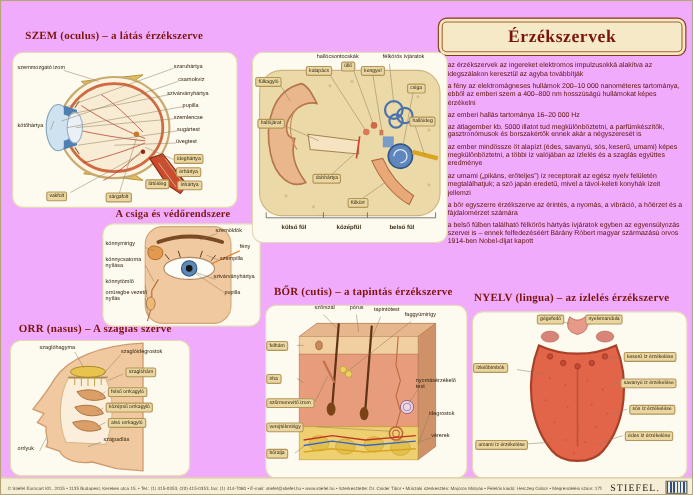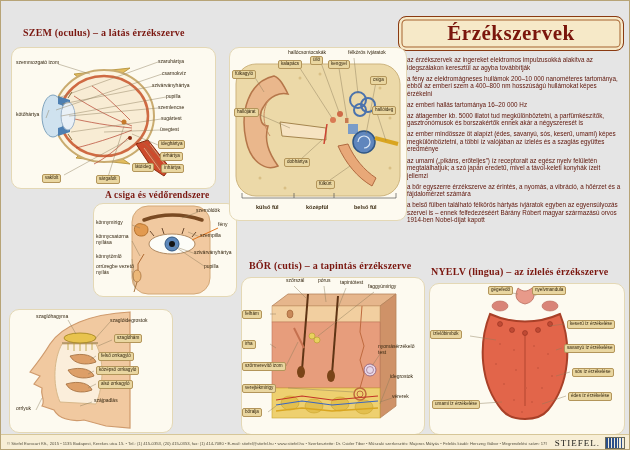--- a/index.html
+++ b/index.html
@@ -1,31 +1,31 @@
 <!DOCTYPE html>
 <html><head>
 <meta charset="utf-8">
 <style>
   html,body{margin:0;padding:0;background:#8a8a84;}
-  .poster{position:relative;width:630px;height:450px;margin:0 auto;background:#e5e5e5;
+  .poster{position:relative;width:630px;height:450px;margin:0 auto;background:#f0abfc;
           font-family:"Liberation Sans",sans-serif;overflow:hidden;border:1px solid #b7a477;box-sizing:border-box;}
   .panel{position:absolute;background:#fdfaf0;border:1px solid #e4d8b5;border-radius:10px;}
   .panel svg{position:absolute;left:0;top:0;}
   .sec-title{position:absolute;font-family:"Liberation Serif",serif;font-weight:bold;color:#7a160f;
              font-size:10px;white-space:nowrap;letter-spacing:.2px;}
   .sec-title.small{font-size:9.5px;}
   .lbl{position:absolute;font-size:5px;color:#33250f;line-height:1.1;white-space:nowrap;}
   .lbl.wrap{white-space:normal;width:38px;}
   .chip{position:absolute;font-size:4.6px;color:#33250f;background:#e9d6a0;border:1px solid #b3955a;
         border-radius:2px;padding:0 2px;line-height:1.5;white-space:nowrap;}
   .region{position:absolute;font-size:5.5px;font-weight:bold;color:#3a2a10;white-space:nowrap;}
   .main-title{position:absolute;left:397px;top:15px;width:224px;height:33px;display:flex;align-items:center;
               justify-content:center;border:1.5px solid #8a3a12;border-radius:8px;background:#f6e9c8;
               box-shadow:inset 0 0 0 2.5px #f6e9c8, inset 0 0 0 3.5px #a5622f;}
-  .main-title h1{margin:12px;font-family:"Liberation Serif",serif;font-size:21px;color:#7a150c;letter-spacing:.5px;}
+  .main-title h1{margin:12px;font-family:"Liberation Serif",serif;font-size:16px;color:#7a150c;letter-spacing:.5px;}
   .facts{position:absolute;left:399px;top:55px;width:222px;}
   .fact{display:flex;gap:3px;margin-bottom:3.5px;color:#5e1408;font-size:6.3px;line-height:1.2;text-align:left;}
   .fact .arrow{flex:0 0 auto;width:0;height:0;border-left:4px solid #e1761f;
                border-top:3px solid transparent;border-bottom:3px solid transparent;margin-top:1.5px;}
   .footer{position:absolute;left:0;top:433px;width:630px;height:17px;background:#f7eed6;border-top:1px solid #d6c698;
           display:flex;align-items:center;box-sizing:border-box;padding:0 6px;}
   .footer .info{font-size:4.2px;color:#55503f;white-space:nowrap;overflow:hidden;flex:1 1 auto;}
   .brand{font-family:"Liberation Serif",serif;font-weight:normal;font-size:9px;color:#23221e;
          letter-spacing:1px;margin:0 5px 0 8px;flex:0 0 auto;}
   .logo-bars{width:18px;height:10px;flex:0 0 auto;
@@ -45,20 +45,21 @@
   #t-skin{left:248px;top:259px;}
   #t-tongue{left:430px;top:265px;}
 </style>
 </head>
 <body>
 
 <div class="poster">
 
   <div class="sec-title" id="t-eye">SZEM (oculus) – a látás érzékszerve</div>
   <div class="sec-title small" id="t-protection">A csiga és védőrendszere</div>
+  <div class="sec-title" id="t-nose">ORR (nasus) – A szaglás szerve</div>
   <div class="sec-title" id="t-tongue">NYELV (lingua) – az ízlelés érzékszerve</div>
   <div class="sec-title" id="t-skin">BŐR (cutis) – a tapintás érzékszerve</div>
 
   <div class="main-title">
     <h1>Érzékszervek</h1>
   </div>
 
   <div class="facts">
     <div class="fact">
         <span class="arrow"></span>

